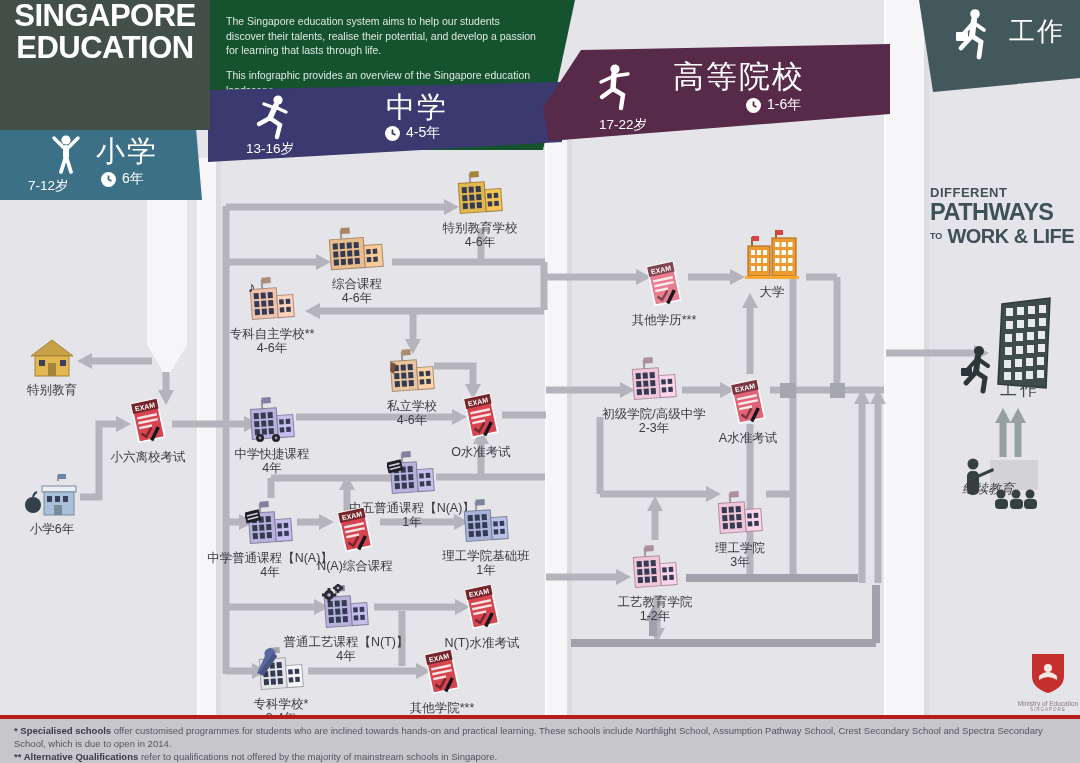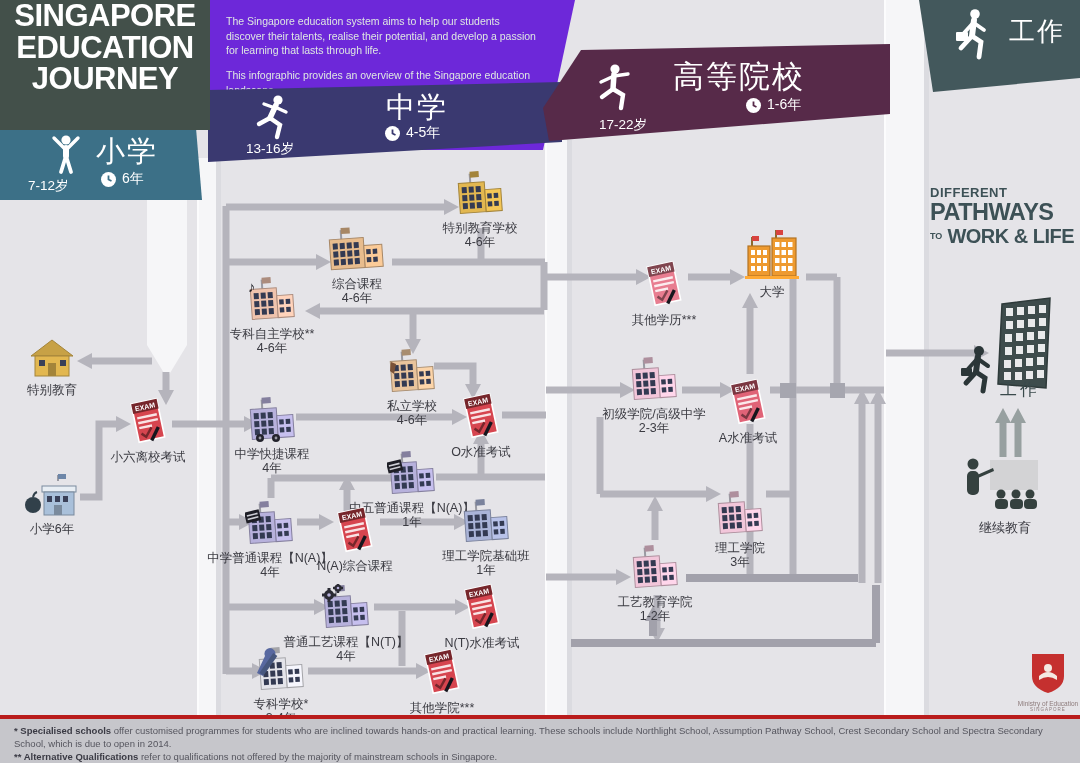--- a/index.html
+++ b/index.html
@@ -5,21 +5,21 @@
   html,body{margin:0;padding:0;background:#888;}
   .stage{position:relative;width:1080px;height:763px;background:#e5e4e8;overflow:hidden;
          font-family:"Liberation Sans","DejaVu Sans",sans-serif;}
   .abs{position:absolute;}
   
   .title-block{left:0;top:0;width:210px;height:130px;background:#43504a;color:#fff;text-align:center;}
   .title-the{display:flex;align-items:center;justify-content:center;gap:8px;margin-top:8px;}
   .title-the .bar{width:58px;height:7px;background:#fff;}
   .title-the .the{font-size:20px;font-weight:bold;letter-spacing:1px;}
   .title-word{font-size:31px;font-weight:bold;letter-spacing:-0.5px;line-height:1.02;}
-  .desc-panel{left:208px;top:0;width:372px;height:150px;background:#6d28d9;
+  .desc-panel{left:208px;top:0;width:372px;height:150px;background:#14532d;
               clip-path:polygon(0 0,367px 0,335px 150px,0 150px);color:#dfe7e2;}
   .desc-inner{padding:14px 40px 0 18px;font-size:10.5px;line-height:1.4;}
   .desc-inner p{margin:0 0 10px 0;}
   .band{color:#fff;}
   .band-primary{left:0;top:128px;width:202px;height:72px;background:#3c7087;
                 clip-path:polygon(0 0,196px 0,202px 72px,0 72px);}
   .band-secondary{left:208px;top:80px;width:354px;height:84px;background:#3a3970;
                 clip-path:polygon(0 10px,354px 2px,354px 62px,0 82px);}
   .band-tertiary{left:543px;top:44px;width:347px;height:100px;background:#572a49;
                 clip-path:polygon(0 64px,38px 6px,347px 0,347px 70px,6px 97px);}
@@ -38,21 +38,21 @@
   .pw1{font-size:13px;font-weight:bold;letter-spacing:.5px;}
   .pw2{font-size:23.5px;font-weight:bold;margin-top:2px;letter-spacing:-0.5px;}
   .pw3{font-size:20px;font-weight:bold;letter-spacing:-0.5px;margin-top:1px;}
   .pwto{font-size:9px;font-weight:bold;vertical-align:4px;letter-spacing:0;}
   
   .node{position:absolute;width:180px;text-align:center;color:#3b3b42;}
   .node .nlabel{font-size:12.5px;margin-top:1px;line-height:1.15;white-space:nowrap;}
   .node .nsub{font-size:12.5px;line-height:1.15;}
   
   .work-label{left:1000px;top:378px;width:70px;font-size:17px;color:#3a4a4c;letter-spacing:3px;}
-  .cet-label{left:962px;top:519px;width:86px;text-align:center;font-size:13px;color:#3b3b42;}
+  .cet-label{left:962px;top:480px;width:86px;text-align:left;font-size:13px;color:#3b3b42;font-style:italic;}
   
   .moe{left:1008px;top:652px;width:80px;text-align:center;color:#8d7b7b;}
   .moe .l1{font-size:6.5px;margin-top:2px;}
   .moe .l2{font-size:4.5px;letter-spacing:1px;}
   
   .footer{left:0;top:715px;width:1080px;height:48px;background:#c6c6cb;border-top:4px solid #b91c1c;
           box-sizing:border-box;padding:5px 14px;color:#55555e;}
   .fline{font-size:9.5px;line-height:1.38;}
   .fline b{color:#3a3a44;}
 </style>
@@ -735,21 +735,20 @@
         <path d="M19,28 L8,40 M19,28 L28,34 L26,49" stroke-width="4.8"></path>
       </g>
       <rect x="3" y="24" width="12" height="9" rx="1" fill="#fff"></rect>
     </svg>
     <div class="band-title" style="left:96px;top:14px;font-size:26px;">工作</div>
   </div>
 
   <div class="abs title-block">
     <div class="title-word">SINGAPORE</div>
     <div class="title-word">EDUCATION</div>
-    <div class="title-word">JOURNEY</div>
   </div>
 
   <div class="abs pathways">
     <div class="pw1">DIFFERENT</div>
     <div class="pw2">PATHWAYS</div>
     <div class="pw3"><span class="pwto">TO</span> <span>WORK &amp; LIFE</span></div>
   </div>
 
   <div class="abs moe">
     <svg width="36" height="42" viewBox="0 0 36 42">

